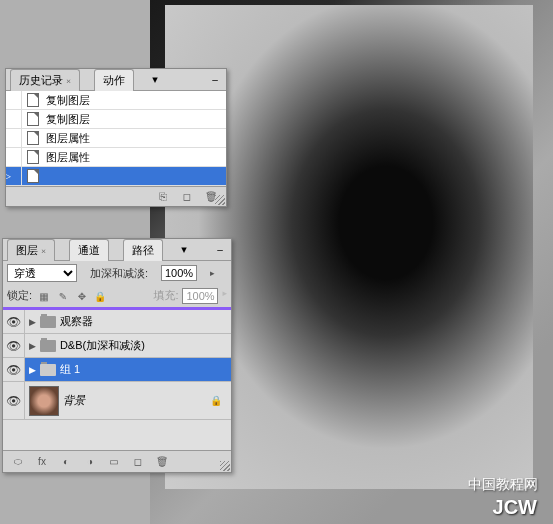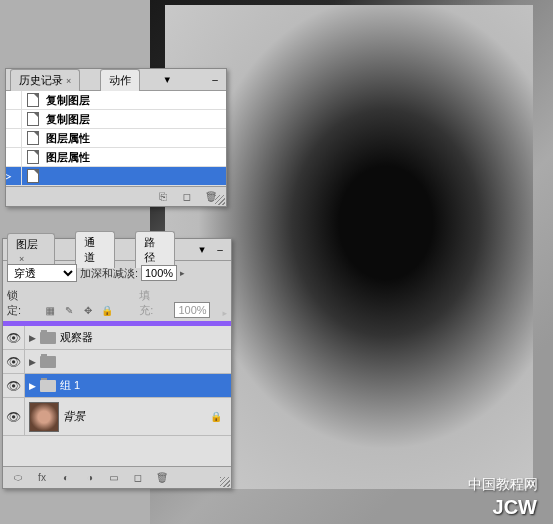--- a/index.html
+++ b/index.html
@@ -53,23 +53,24 @@
   height: 22px;
   border-bottom: 1px solid #999;
   padding-left: 4px;
 }
 .tab {
   padding: 3px 8px;
   background: #e8e8e8;
   border: 1px solid #999;
   border-bottom: none;
   border-radius: 3px 3px 0 0;
-  margin-right: 20px;
+  margin-right: 14px;
   cursor: pointer;
   font-size: 11px;
+  font-family: Liberation Serif, serif;
 }
 .tab.active { background: #d4d4d4; }
 .tab-close { font-size: 9px; margin-left: 3px; color: #555; }
 .panel-close {
   margin-left: auto;
   margin-right: 4px;
   width: 14px; height: 14px;
   display: flex; align-items: center; justify-content: center;
   cursor: pointer;
   font-size: 10px;
@@ -81,21 +82,20 @@
   cursor: pointer;
 }
 .history-panel { left: 5px; top: 68px; width: 222px; }
 .history-list { background: #fff; max-height: 120px; overflow-y: auto; }
 .history-row {
   display: flex;
   align-items: center;
   height: 19px;
   border-bottom: 1px solid #ddd;
   cursor: pointer;
-  font-weight: bold;
 }
 .history-row.selected { background: #3875d7; color: #fff; }
 .history-toggle {
   width: 16px; height: 100%;
   border-right: 1px solid #ddd;
 }
 .history-icon-cell {
   width: 22px;
   display: flex; align-items: center; justify-content: center;
 }
@@ -120,45 +120,45 @@
   display: flex; align-items: center; justify-content: center;
   cursor: pointer;
   font-size: 10px;
   color: #555;
 }
 .layers-panel { left: 2px; top: 238px; width: 230px; }
 .layers-toolbar {
   display: flex;
   align-items: center;
   padding: 3px 4px;
-  gap: 3px;
+  gap: 13px;
   background: #d4d4d4;
 }
 .dropdown {
   height: 18px;
   border: 1px solid #888;
   background: #fff;
   font-size: 11px;
   padding: 0 2px;
 }
 .small-input {
   width: 36px; height: 16px;
   border: 1px solid #888;
   background: #fff;
   font-size: 11px;
   text-align: center;
 }
 .tb-label { font-size: 11px; color: #333; }
 .layers-toolbar2 {
   display: flex;
-  align-items: flex-end;
+  align-items: flex-start;
   padding: 3px 4px;
-  gap: 12px;
-  background: #d4d4d4;
-  border-bottom: 5px solid #8b5cf6;
+  gap: 4px;
+  background: #d4d4d4;
+  border-bottom: 3px solid #8b5cf6;
 }
 .lock-icons { display: flex; gap: 3px; }
 .lock-icon {
   width: 16px; height: 16px;
   display: flex; align-items: center; justify-content: center;
   font-size: 10px;
   color: #666;
   cursor: pointer;
 }
 .layer-list { background: #e0e0e0; min-height: 140px; }
@@ -342,20 +342,21 @@
         <span class="layer-name">观察器</span>
       </div>
     </div>
     <div class="layer-row">
       <div class="vis-cell">
           <span class="eye-icon">👁</span>
         </div>
       <div class="layer-content">
         <span class="expand-arrow">▶</span>
         <div class="folder-icon"></div>
+        <span class="layer-name">D&amp;B(加深和减淡)</span>
       </div>
     </div>
     <div class="layer-row selected">
       <div class="vis-cell">
           <span class="eye-icon">👁</span>
         </div>
       <div class="layer-content">
         <span class="expand-arrow">▶</span>
         <div class="folder-icon"></div>
         <span class="layer-name">组 1</span>

